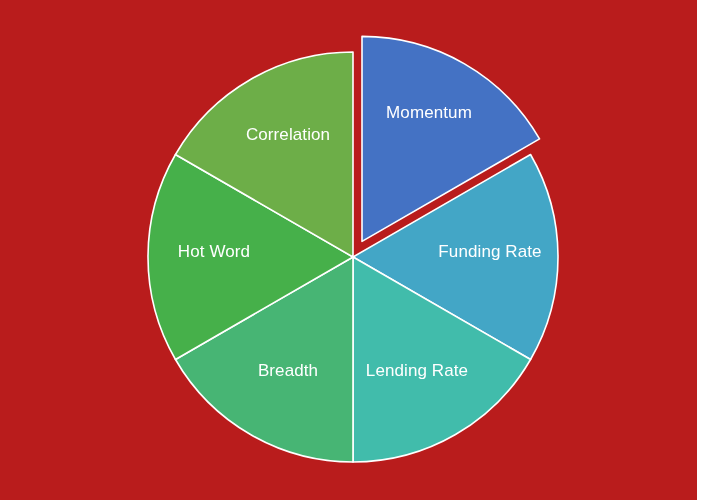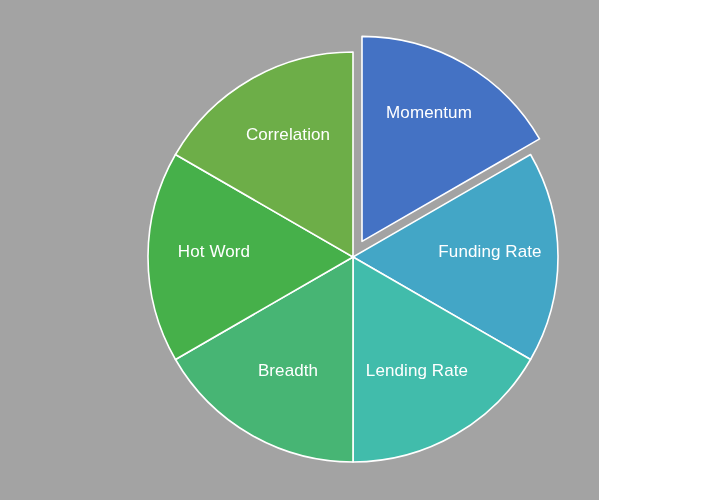--- a/index.html
+++ b/index.html
@@ -8,23 +8,23 @@
     background: #ffffff;
   }
   body {
     width: 705px;
     height: 500px;
     font-family: "Liberation Sans", sans-serif;
     overflow: hidden;
   }
   #chart-root {
     position: relative;
-    width: 599px;
+    width: 697px;
     height: 500px;
-    background: #a3a3a3;
+    background: #b91c1c;
   }
   #pie-svg {
     display: block;
     width: 705px;
     height: 500px;
   }
   .slice-path {
     stroke: #ffffff;
     stroke-width: 1.6;
     stroke-linejoin: round;

